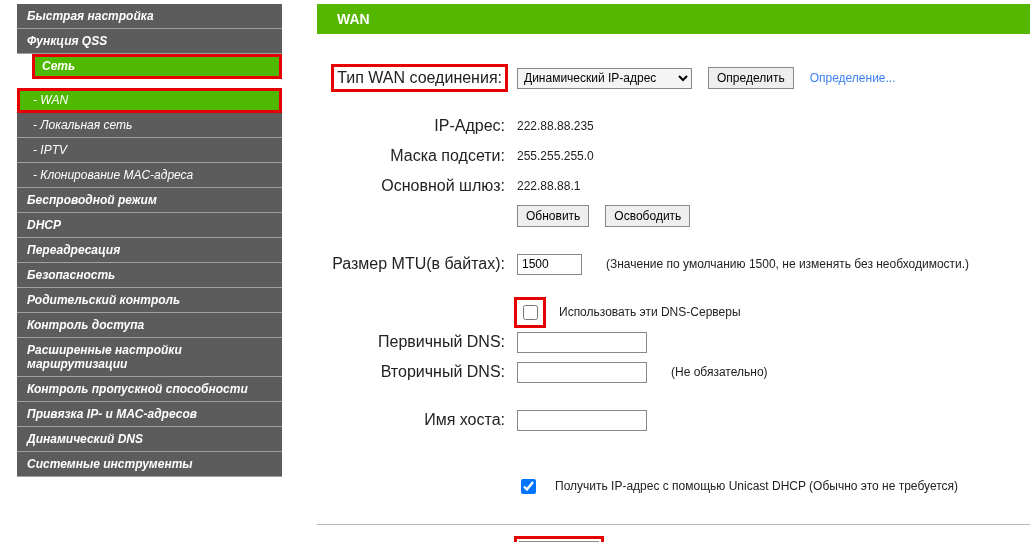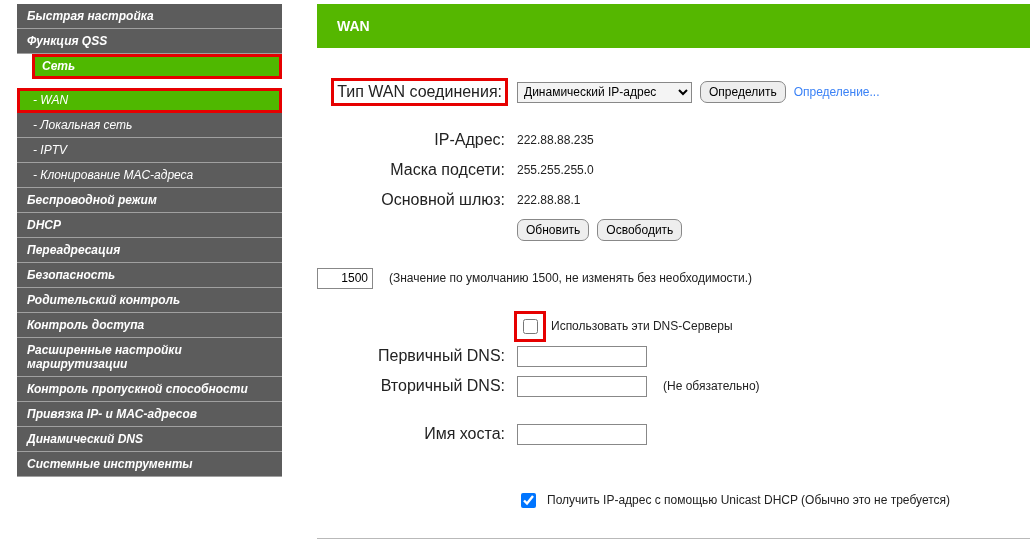--- a/index.html
+++ b/index.html
@@ -50,21 +50,21 @@
     outline-offset: -3px;
     position: relative;
   }
   .main {
     flex: 1;
     position: relative;
     padding: 4px 0 0 0;
   }
   .header-bar {
     margin-left: 35px;
-    height: 44px;
+    height: 30px;
     border-top: 2px solid #55b700;
     border-bottom: 2px solid #55b700;
     background: #55b700;
     color: #fff;
     font-weight: bold;
     font-size: 14px;
     padding-left: 20px;
     display: flex;
     align-items: center;
     max-width: 810px;
@@ -85,21 +85,21 @@
     text-align: right;
     padding-right: 12px;
     font-size: 16px;
     font-weight: normal;
     color: #222;
   }
   .value {
     flex: 1;
     display: flex;
     align-items: center;
-    gap: 8px;
+    gap: 16px;
     font-size: 12px;
     color: #222;
   }
   .value-text { min-width: 140px; display:inline-block;}
   .red-box-label {
     display: inline-block;
     padding: 2px 3px;
     outline: 3px solid #e60000;
   }
   .sel {
@@ -112,21 +112,21 @@
   }
   .btn {
     font-size: 12px;
     padding: 2px 8px;
     border: 1px solid #888;
     background: #eee;
     cursor: pointer;
     height: 22px;
     text-align: center;
   }
-  .btn-sm { min-width: 72px; border-radius: 7px; }
+  .btn-sm { min-width: 72px; }
   .link {
     color: #3b82f6;
     text-decoration: none;
     cursor: pointer;
     text-align: center;
   }
   .input {
     font-size: 12px;
     border: 1px solid #888;
     padding: 2px 4px;
@@ -238,22 +238,23 @@
         <div class="label"></div>
         <div class="value">
           <button class="btn btn-sm">Обновить</button>
           <button class="btn btn-sm">Освободить</button>
         </div>
       </div>
 
       <div class="spacer"></div>
 
       <div class="row">
-        <div class="value">
-          <input class="input" style="width: 56px; text-align: right;" value="1500">
+        <div class="label">Размер MTU(в байтах):</div>
+        <div class="value">
+          <input class="input" style="width: 65px;" value="1500">
           <span class="note">(Значение по умолчанию 1500, не изменять без необходимости.)</span>
         </div>
       </div>
 
       <div class="spacer"></div>
 
       <div class="row">
         <div class="label"></div>
         <div class="value">
           <span class="cb-red">

